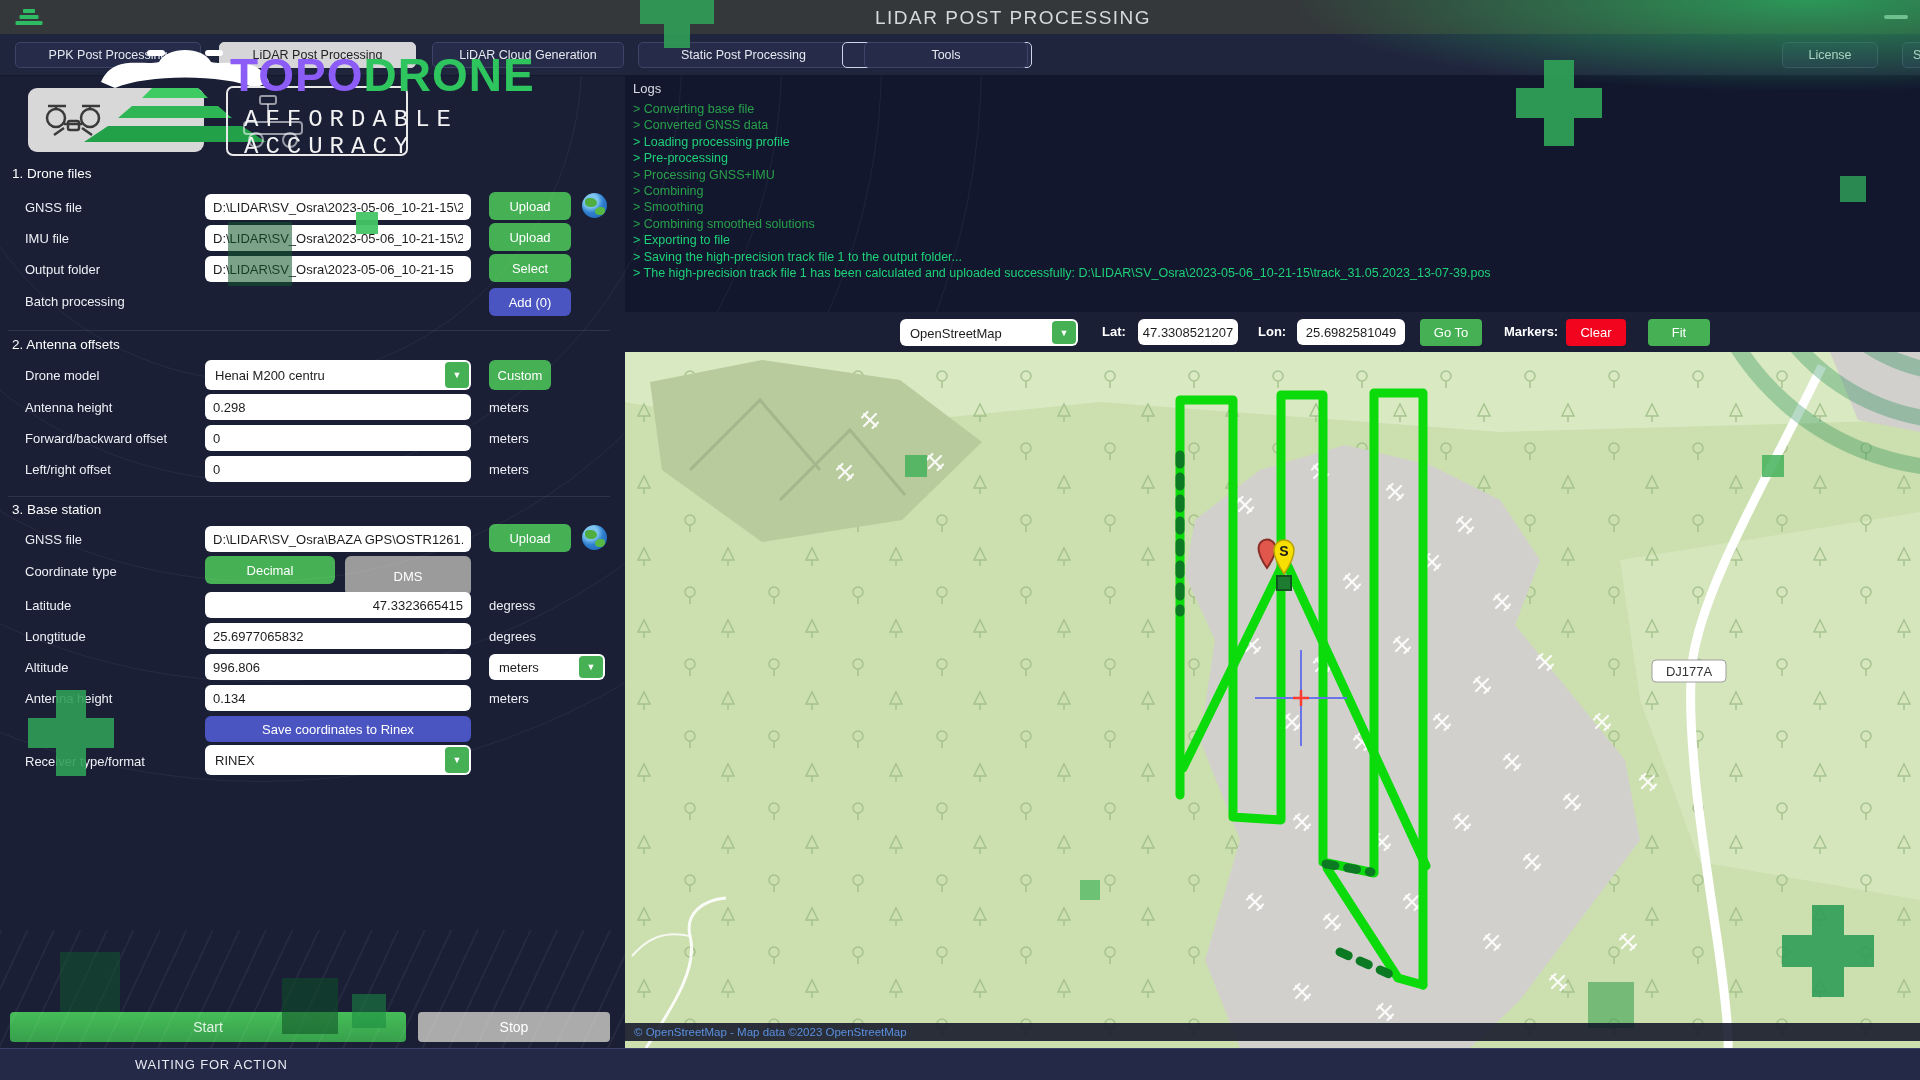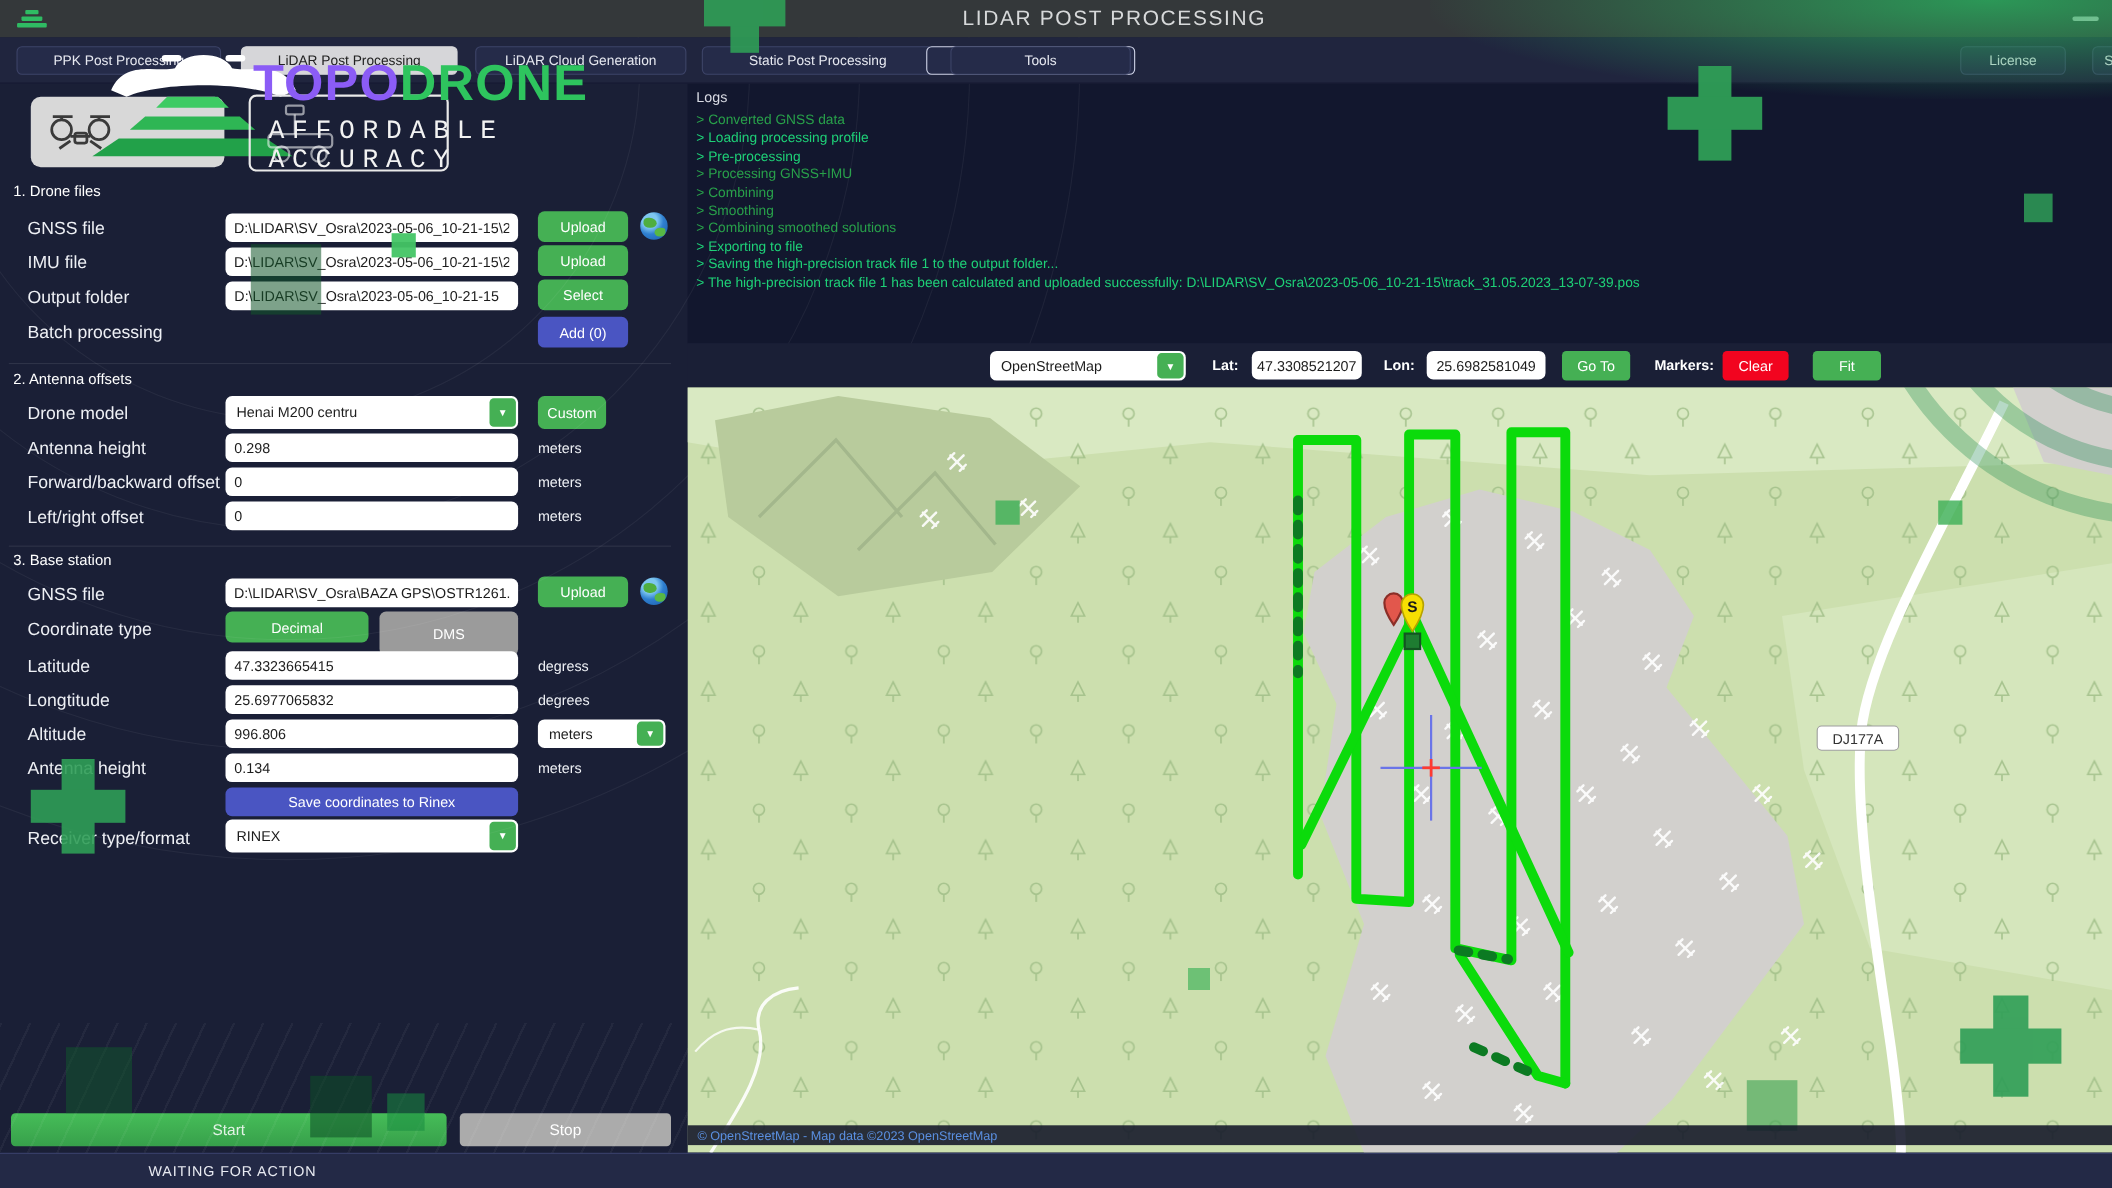--- a/index.html
+++ b/index.html
@@ -20,21 +20,21 @@
        background:radial-gradient(ellipse at 82% 0%,rgba(42,168,92,.85),rgba(42,168,92,0) 72%);}
   
   .logo-layer{position:absolute;left:0;top:0;z-index:5;}
   .logo-box1{position:absolute;left:28px;top:88px;width:176px;height:64px;background:#d8d8d8;border-radius:9px;}
   .logo-box2{position:absolute;left:226px;top:86px;width:178px;height:66px;border:2px solid #e9e9e9;border-radius:7px;}
   .logo-word{position:absolute;left:230px;top:52px;font-size:46px;font-weight:bold;letter-spacing:1px;line-height:1;}
   .logo-word .w{color:#8b5cf6;} .logo-word .g{color:#2ec45e;}
   .logo-tag{position:absolute;left:234px;top:106px;font-family:Liberation Mono, monospace;font-size:24px;
             letter-spacing:7px;color:#f2f2f2;margin-left:10px;}
   
-  .lbl{position:absolute;left:25px;font-size:16px;color:#eef0f5;}
+  .lbl{position:absolute;left:25px;font-size:13px;color:#eef0f5;}
   .sect{position:absolute;left:12px;font-size:13.5px;color:#fff;}
   .inp{position:absolute;left:205px;width:266px;height:26px;background:#fff;border:none;border-radius:6px;
        font-family:"Liberation Sans",sans-serif;font-size:13px;color:#1d1d1d;padding:0 8px;box-sizing:border-box;}
   .btn{position:absolute;border:none;border-radius:6px;color:#fff;font-size:13px;font-family:"Liberation Sans",sans-serif;
        display:flex;align-items:center;justify-content:center;cursor:pointer;}
   .btn.green{background:#45b054;} .btn.blue{background:#4a55c2;} .btn.gray{background:#9b9b9b;} .btn.red{background:#f2041f;}
   .unit{position:absolute;left:489px;font-size:13px;color:#eef0f5;}
   .divider{position:absolute;left:8px;width:602px;height:1px;background:rgba(255,255,255,.09);}
   .globe{position:absolute;left:582px;width:25px;height:25px;border-radius:50%;
          background:radial-gradient(circle at 35% 30%,#7ec6f0 0 28%,#2f7fd0 52%,#1a5ca8 100%);overflow:hidden;}
@@ -200,21 +200,21 @@
   <div class="lbl" style="top:532px;">GNSS file</div>
   <input class="inp" style="top: 526px;" value="D:\LIDAR\SV_Osra\BAZA GPS\OSTR1261.23">
   <button class="btn green" style="left:489px;top:524px;width:82px;height:28px;">Upload</button>
   <div class="globe" style="top:525px;"></div>
 
   <div class="lbl" style="top:564px;">Coordinate type</div>
   <button class="btn green" style="left:205px;top:556px;width:130px;height:28px;">Decimal</button>
   <button class="btn gray" style="left:345px;top:556px;width:126px;height:40px;">DMS</button>
 
   <div class="lbl" style="top:598px;">Latitude</div>
-  <input class="inp" style="top: 592px;" value="47.3323665415">
+  <input class="inp" style="top: 592px; text-align: right;" value="47.3323665415">
   <div class="unit" style="top:598px;">degress</div>
 
   <div class="lbl" style="top:629px;">Longtitude</div>
   <input class="inp" style="top: 623px;" value="25.6977065832">
   <div class="unit" style="top:629px;">degrees</div>
 
   <div class="lbl" style="top:660px;">Altitude</div>
   <input class="inp" style="top: 654px;" value="996.806">
   <div class="fake-select" style="left:489px;top:654px;width:116px;height:26px;">
     <span class="txt">meters</span>
@@ -233,20 +233,21 @@
     <span class="arrow">▼</span>
   </div>
 
   <button class="btn" style="left:10px;top:1012px;width:396px;height:30px;border-radius:4px;font-size:14px;
       background:linear-gradient(#46bd58,#37a04b);color:rgba(255,255,255,.85);">Start</button>
   <button class="btn" style="left:418px;top:1012px;width:192px;height:30px;border-radius:4px;font-size:14px;background:#ababab;">Stop</button>
 
   <div class="logs">
     <div class="logs-title">Logs</div>
     <div id="log-lines">
+        <div class="log-line">&gt; Converting base file</div>
         <div class="log-line">&gt; Converted GNSS data</div>
         <div class="log-line bright">&gt; Loading processing profile</div>
         <div class="log-line bright">&gt; Pre-processing</div>
         <div class="log-line">&gt; Processing GNSS+IMU</div>
         <div class="log-line">&gt; Combining</div>
         <div class="log-line">&gt; Smoothing</div>
         <div class="log-line">&gt; Combining smoothed solutions</div>
         <div class="log-line bright">&gt; Exporting to file</div>
         <div class="log-line bright">&gt; Saving the high-precision track file 1 to the output folder...</div>
         <div class="log-line bright">&gt; The high-precision track file 1 has been calculated and uploaded successfully: D:\LIDAR\SV_Osra\2023-05-06_10-21-15\track_31.05.2023_13-07-39.pos</div>

